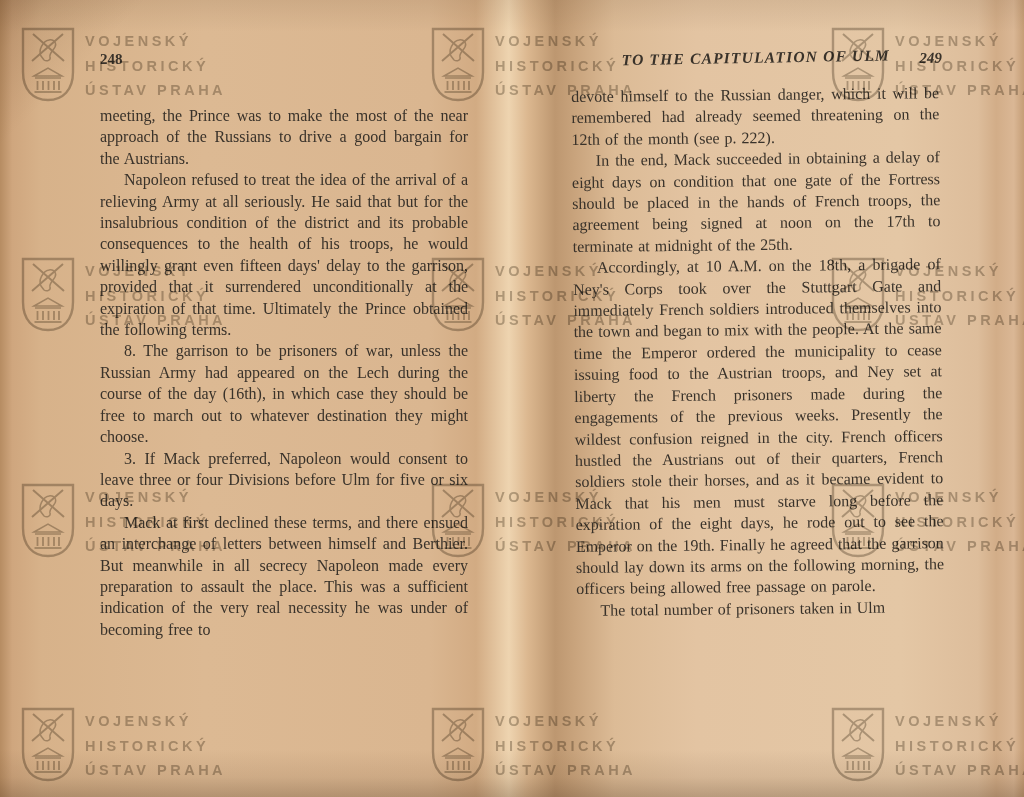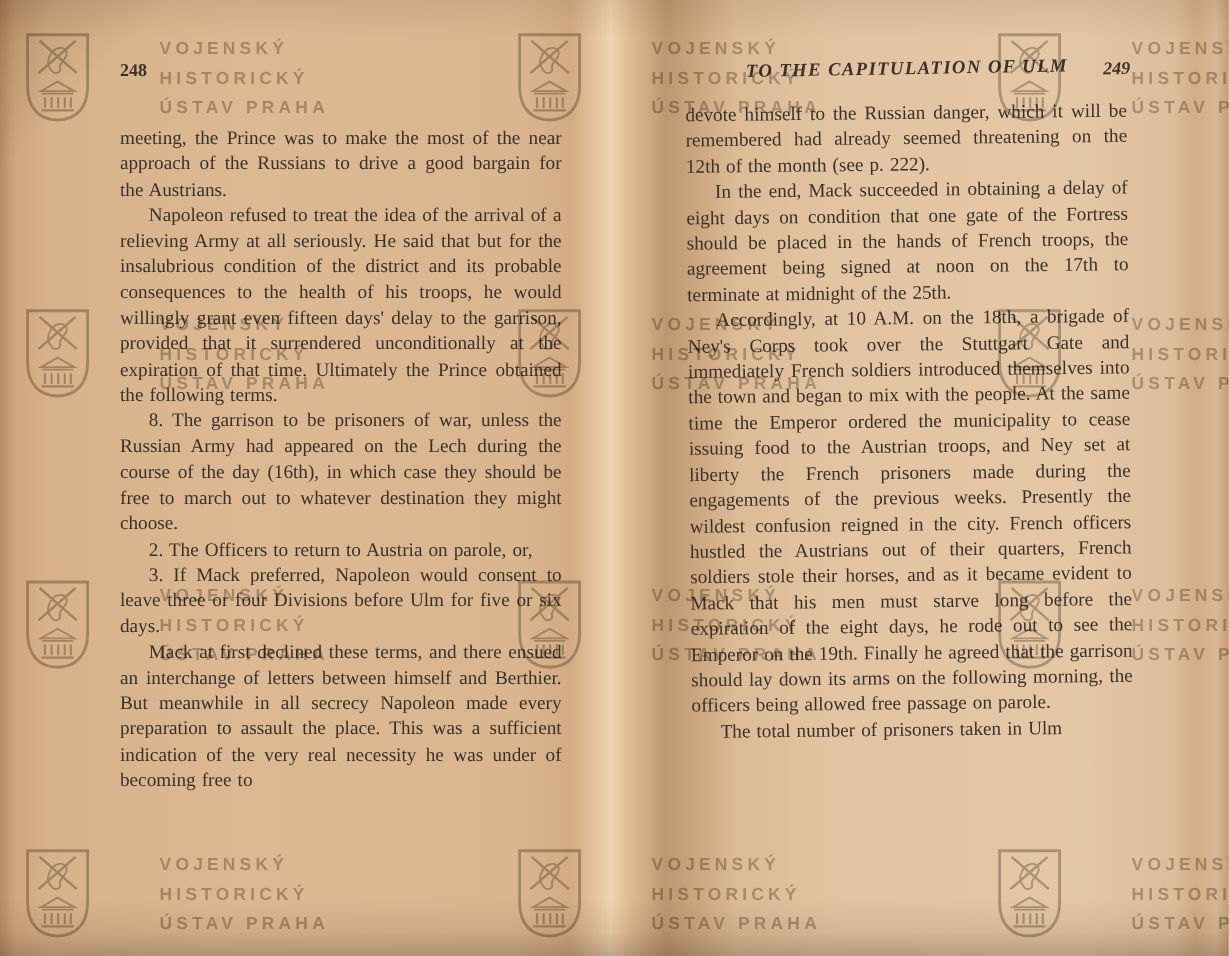--- a/index.html
+++ b/index.html
@@ -72,21 +72,20 @@
   .wm-shield { width: 56px; height: 78px; color: #837d6e; flex: 0 0 auto; }
   .wm-text {
     font-family: "Liberation Sans", sans-serif;
     font-weight: bold;
     font-size: 14.5px;
     line-height: 24.5px;
     letter-spacing: 3.5px;
     color: #837d6e;
     padding-top: 3px;
     white-space: nowrap;
-    margin-left: 48px;
   }
 </style>
 </head>
 <body>
 
 <svg width="0" height="0" style="position:absolute" aria-hidden="true">
   <defs>
     <symbol id="shield-sym" viewBox="0 0 56 78">
       <g fill="none" stroke="currentColor">
         <path d="M3,3 H53 V46 C53,64 43,74 28,74 C13,74 3,64 3,46 Z" stroke-width="2.4"></path>
@@ -102,21 +101,20 @@
 </svg>
 
 <div class="running-header header-left">
   <span class="folio folio-left">248</span>
 </div>
 
 <div class="page-text text-left">
   <p class="no-indent">meeting, the Prince was to make the most of the near approach of the Russians to drive a good bargain for the Austrians.</p>
   <p>Napoleon refused to treat the idea of the arrival of a relieving Army at all seriously. He said that but for the insalubrious condition of the district and its probable consequences to the health of his troops, he would willingly grant even fifteen days' delay to the garrison, provided that it surrendered unconditionally at the expiration of that time. Ultimately the Prince obtained the following terms.</p>
   <p>8. The garrison to be prisoners of war, unless the Russian Army had appeared on the Lech during the course of the day (16th), in which case they should be free to march out to whatever destination they might choose.</p>
-  <p>2. The Officers to return to Austria on parole, or,</p>
   <p>3. If Mack preferred, Napoleon would consent to leave three or four Divisions before Ulm for five or six days.</p>
   <p>Mack at first declined these terms, and there ensued an interchange of letters between himself and Berthier. But meanwhile in all secrecy Napoleon made every preparation to assault the place. This was a sufficient indication of the very real necessity he was under of becoming free to</p>
 </div>
 
 <div class="running-header header-right">
   <span>TO THE CAPITULATION OF ULM</span>
   <span class="folio folio-right">249</span>
 </div>
 
 <div class="page-text text-right">

